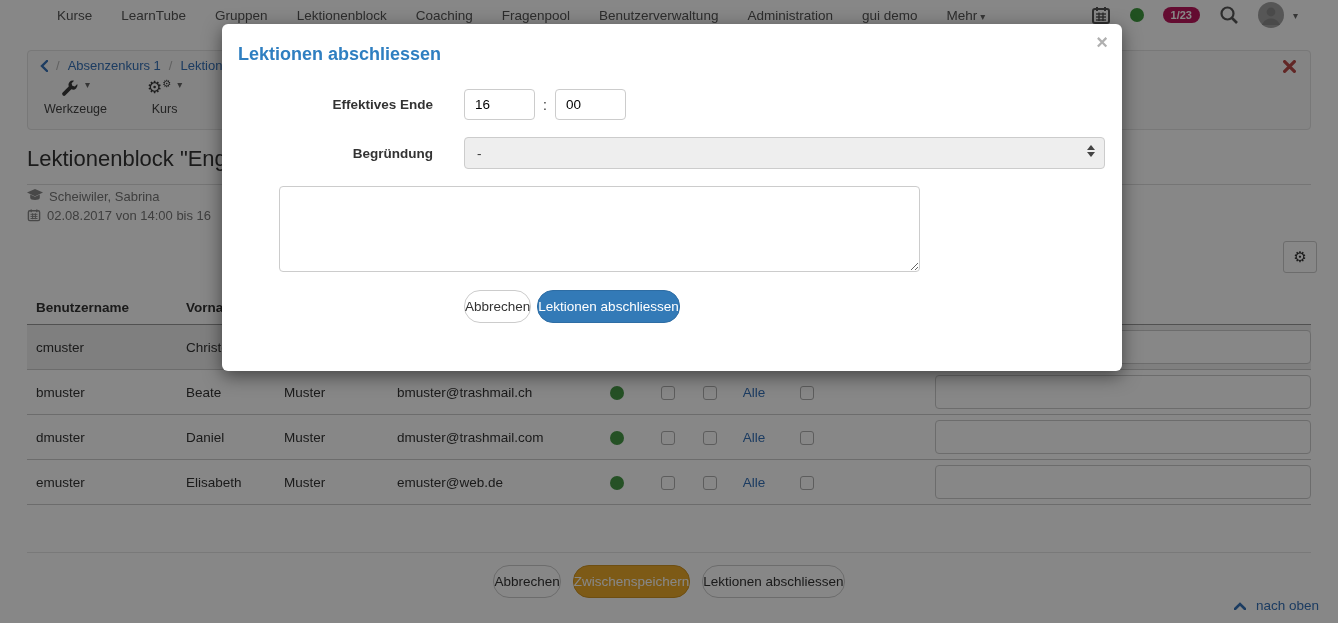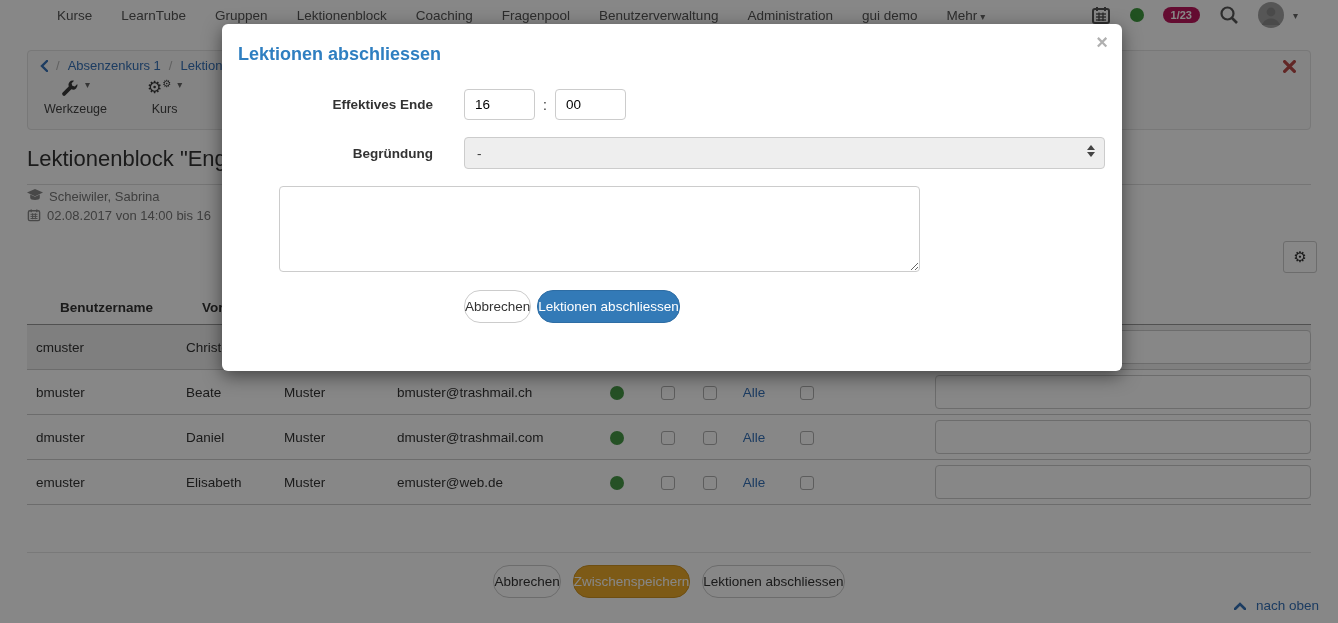--- a/index.html
+++ b/index.html
@@ -43,21 +43,21 @@
     font-size:13px; color:#777; }
   .meta-line { display:flex; gap:6px; height:19px; white-space:nowrap; }
   
   .gear-btn { position:absolute; left:1283px; top:241px; width:34px; height:32px;
     background:#fff; border:1px solid #ccc; border-radius:3px; z-index:1;
     display:flex; align-items:center; justify-content:center; font-size:15px;
     color:#333; cursor:pointer; }
   
   .tbl-wrap { position:absolute; left:27px; top:294px; width:1284px; z-index:1; }
   table { width:100%; border-collapse:collapse; table-layout:fixed; }
-  th { text-align:center; font-size:13.5px; padding:6px 0 9px 9px;
+  th { text-align:left; font-size:13.5px; padding:6px 0 9px 9px;
     border-bottom:1px solid #999; white-space:nowrap; }
   td { font-size:13.5px; color:#333; padding:0 0 0 9px; height:45px;
     border-bottom:1px solid #ccc; white-space:nowrap; overflow:hidden; }
   tr.active td { background:#f0f0f0; }
   .c-center { text-align:center; padding-left:0 !important; }
   .dot { display:inline-block; width:14px; height:14px; border-radius:50%;
     background:#479947; vertical-align:middle; }
   .cb { display:inline-block; width:14px; height:14px; border:1px solid #b0b0b0;
     border-radius:3px; background:#fff; vertical-align:middle; cursor:pointer; }
   .alle-link { color:#3571b8; cursor:pointer; }

